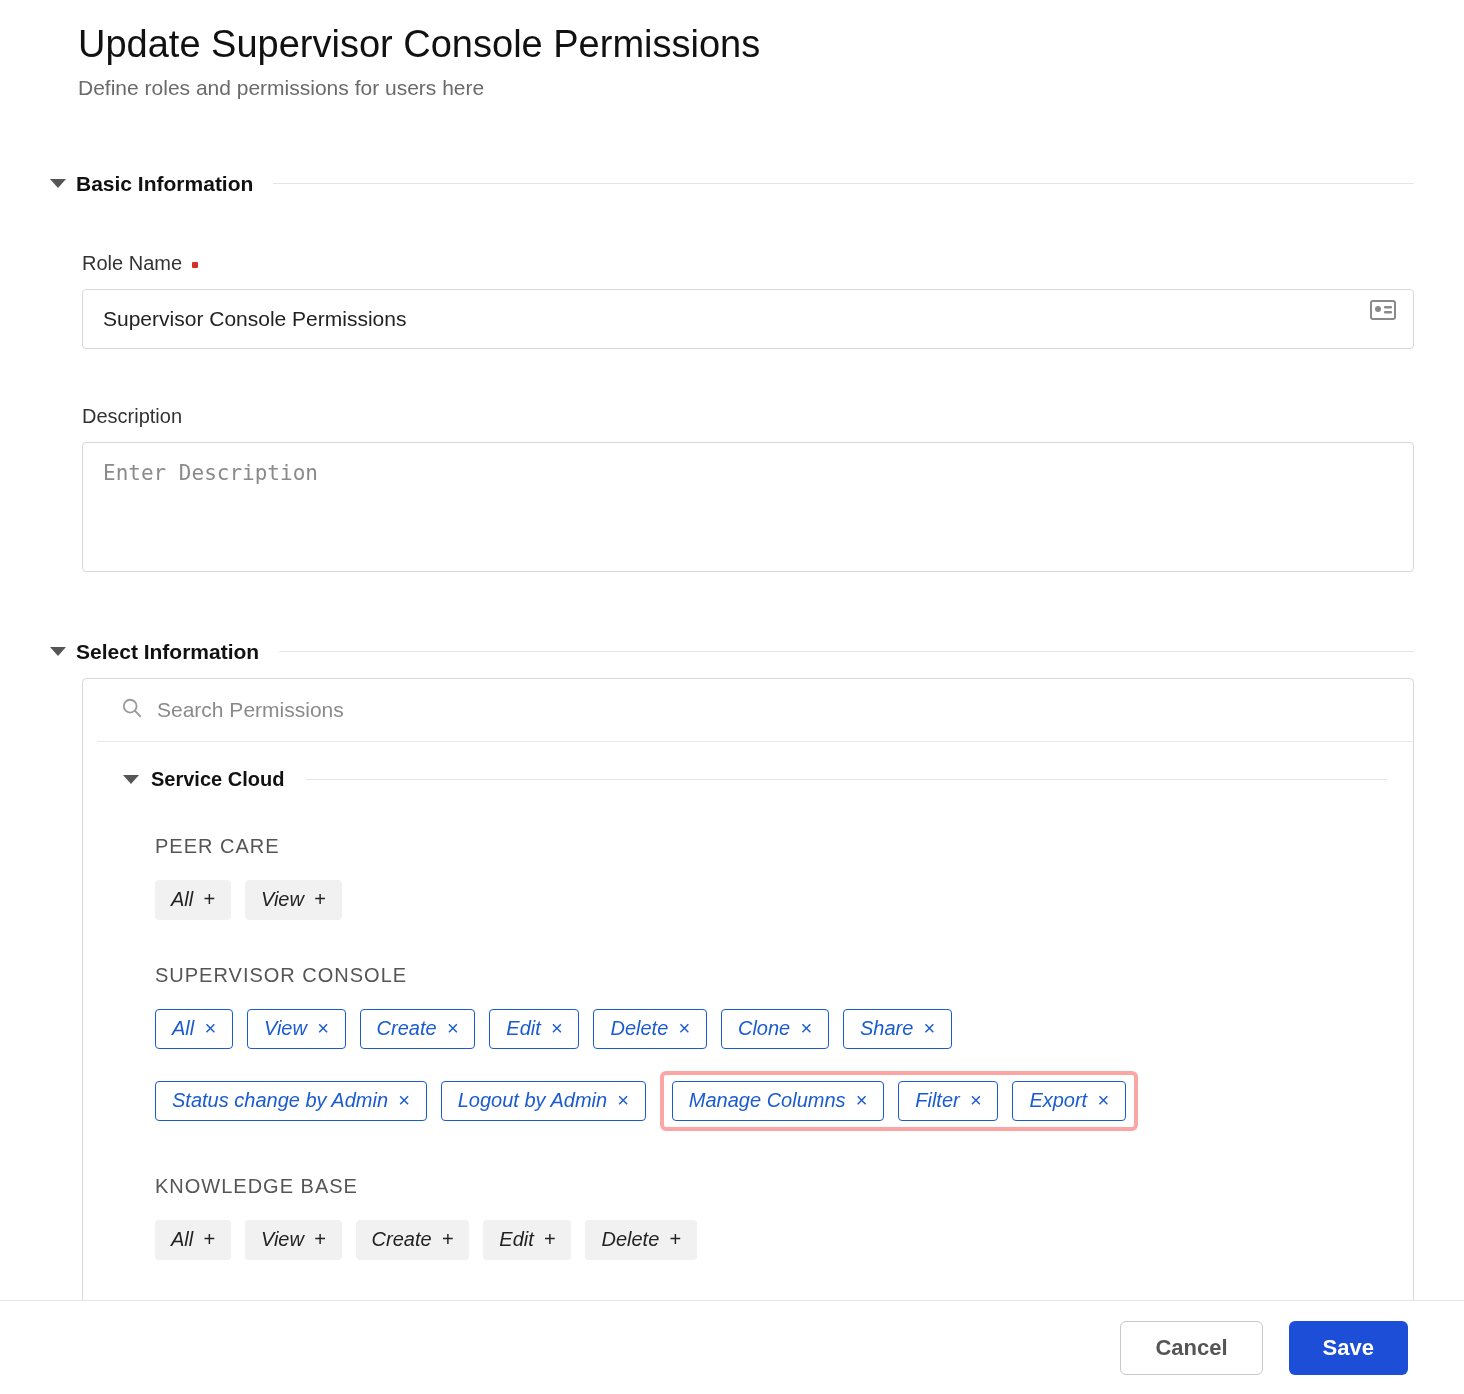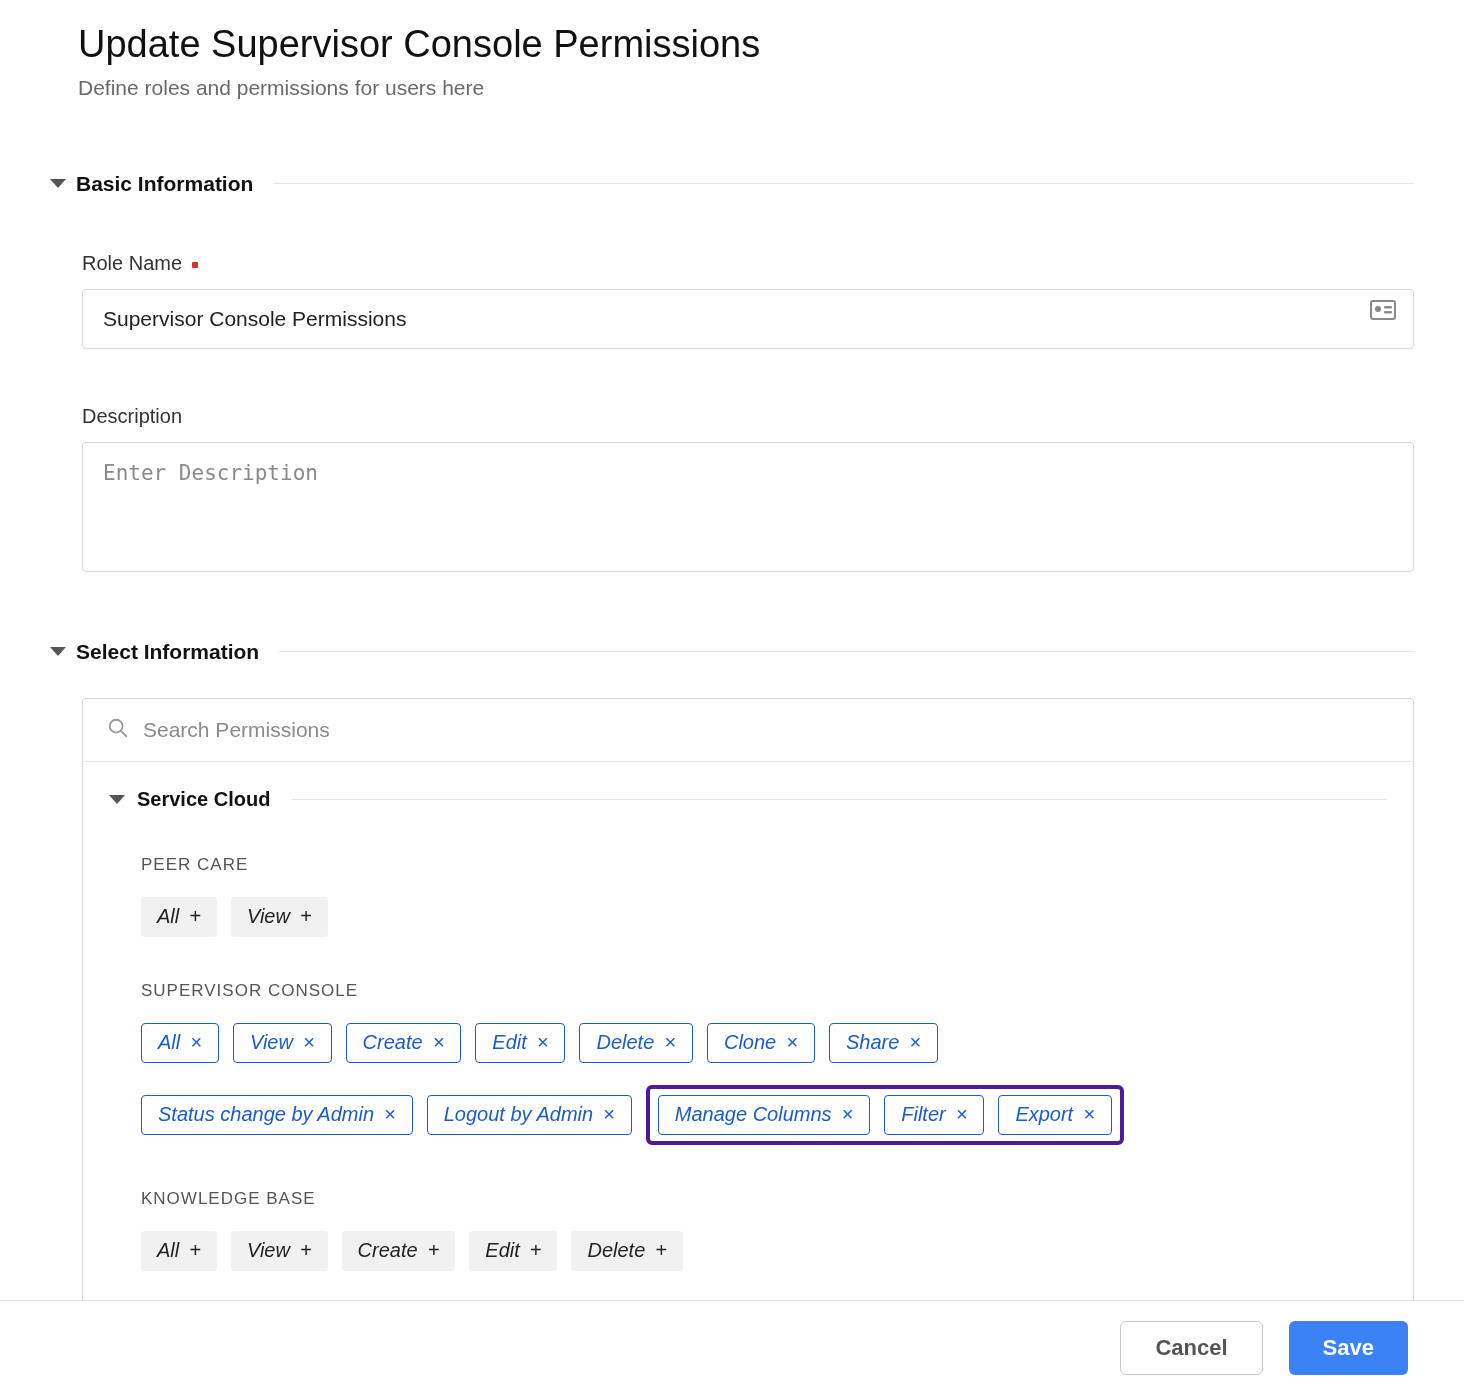--- a/index.html
+++ b/index.html
@@ -12,42 +12,42 @@
   .section-toggle { width: 0; height: 0; border-left: 8px solid transparent; border-right: 8px solid transparent; border-top: 9px solid #555; cursor: pointer; }
   .section-title { font-size: 21px; font-weight: 700; }
   .section-line { flex: 1; height: 1px; background: #e5e5e5; margin-left: 10px; }
   .field-label { font-size: 20px; color: #333; margin-top: 56px; margin-left: 32px; }
   .required-dot { display: inline-block; width: 6px; height: 6px; background: #d93025; border-radius: 1px; margin-left: 4px; vertical-align: 2px; }
   .text-input { width: calc(100% - 32px); margin-left: 32px; margin-top: 14px; height: 60px; border: 1px solid #d8d8d8; border-radius: 4px; padding: 0 56px 0 20px; font-size: 21px; color: #222; position: relative; }
   .text-input-wrap { position: relative; }
   .input-badge-icon { position: absolute; right: 18px; top: 50%; transform: translateY(-50%); color: #888; }
   .textarea { width: calc(100% - 32px); margin-left: 32px; margin-top: 14px; height: 130px; border: 1px solid #d8d8d8; border-radius: 4px; padding: 18px 20px; font-size: 21px; color: #222; resize: none; }
   .textarea::placeholder { color: #8a8a8a; }
-  .perm-box { margin-left: 32px; margin-top: 34px; border: 1px solid #d8d8d8; border-radius: 4px; overflow: hidden; }
+  .perm-box { margin-left: 32px; margin-top: 14px; border: 1px solid #d8d8d8; border-radius: 4px; overflow: hidden; padding-left: 14px; }
   .search-row { display: flex; align-items: center; gap: 14px; padding: 18px 24px; border-bottom: 1px solid #e9e9e9; }
   .search-icon { color: #9a9a9a; }
   .search-input { border: none; outline: none; font-size: 21px; color: #333; flex: 1; }
   .search-input::placeholder { color: #8a8a8a; }
   .perm-body { padding: 26px 26px 40px 26px; }
   .sub-section-header { display: flex; align-items: center; gap: 12px; }
   .sub-section-header .section-toggle { border-top-color: #555; }
   .sub-section-title { font-size: 20px; font-weight: 700; }
-  .group-title { font-size: 17px; letter-spacing: 1px; color: #555; margin-top: 44px; margin-left: 32px; }
+  .group-title { font-size: 20px; letter-spacing: 1px; color: #555; margin-top: 44px; margin-left: 32px; }
   .group-title.first { margin-top: 44px; }
   .chip-row { display: flex; flex-wrap: wrap; gap: 14px; margin-left: 32px; margin-top: 22px; }
   .chip { display: inline-flex; align-items: center; gap: 10px; height: 40px; padding: 0 16px; border-radius: 4px; font-size: 20px; cursor: pointer; font-style: italic; }
   .chip-plain { background: #f1f1f1; color: #222; }
   .chip-selected { background: #fff; color: #1a5bd0; border: 1.5px solid #1a5bd0; }
   .chip .glyph { font-weight: 300; font-size: 20px; }
   .chip-selected .glyph { color: #1a5bd0; }
-  .highlight-box { border: 4px solid #4c1d95; border-radius: 6px; padding: 6px 8px; display: inline-flex; gap: 14px; }
+  .highlight-box { border: 4px solid #fca5a5; border-radius: 6px; padding: 6px 8px; display: inline-flex; gap: 14px; }
   .footer { position: absolute; left: 0; right: 0; bottom: 0; height: 94px; border-top: 1px solid #e5e5e5; background: #fff; display: flex; align-items: center; justify-content: flex-end; padding-right: 56px; gap: 26px; }
   .btn { height: 54px; border-radius: 6px; font-size: 22px; font-weight: 600; padding: 0 34px; cursor: pointer; display: inline-flex; align-items: center; }
   .btn-secondary { background: #fff; border: 1.5px solid #c8c8c8; color: #555; }
-  .btn-primary { background: #3b82f6; color: #fff; border: none; }
+  .btn-primary { background: #1d4ed8; color: #fff; border: none; }
   .row2 { display: flex; flex-wrap: wrap; gap: 14px; margin-left: 32px; margin-top: 22px; align-items: center; }
 </style>
 </head>
 <body>
 
 <div class="page">
 
   <h1 class="page-title">Update Supervisor Console Permissions</h1>
   <div class="page-subtitle">Define roles and permissions for users here</div>
 

